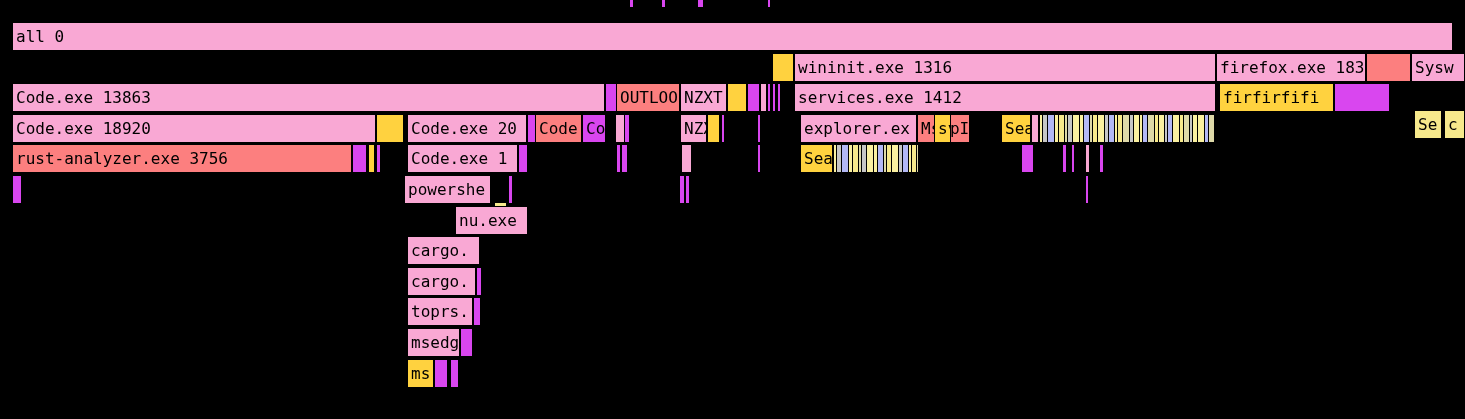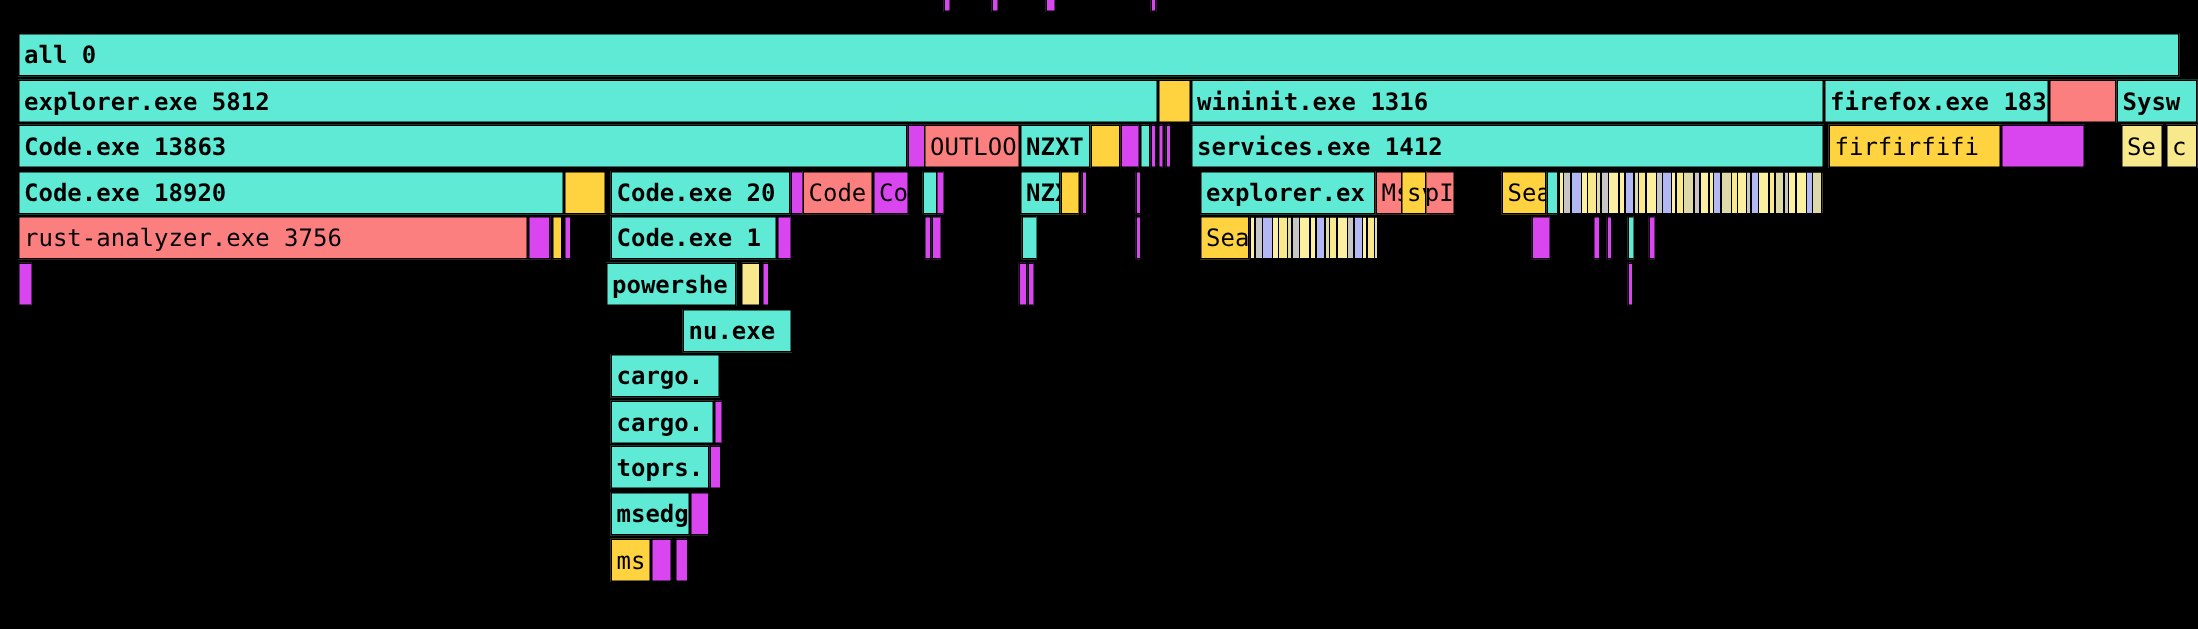--- a/index.html
+++ b/index.html
@@ -3,36 +3,33 @@
 <meta charset="utf-8">
 <style>
   html,body{margin:0;padding:0;background:#000;}
   body{width:1465px;height:419px;overflow:hidden;
        font-family:"DejaVu Sans Mono","Liberation Mono",monospace;}
   #graph{position:relative;width:1465px;height:419px;background:#000;}
   .frame{position:absolute;box-sizing:border-box;border:1px solid #000;
          overflow:hidden;white-space:nowrap;height:29px;
          font-size:16px;line-height:27px;color:#000;}
   .frame .lbl{display:block;padding-left:3px;pointer-events:none;}
-  .lav{background:#5eead4;font-weight:bold;}
+  .lav{background:#f9a8d4;}
   .red{background:#fc7f7f;}
   .gold{background:#ffd23f;}
   .pale{background:#d946ef;}
-  .pale2{background:#f7e98c;}
+  .pale2{background:#f7e98c;margin-top:27px;}
 </style>
 </head>
 <body>
 
 <div id="graph">
     <div class="frame lav" style="left: 12px; top: 22px; width: 1441px; height: 29px;">
       <span class="lbl">all 0</span>
     </div>
-    <div class="frame lav" style="left: 12px; top: 53px; width: 760px; height: 29px;">
-      <span class="lbl">explorer.exe 5812</span>
-    </div>
     <div class="frame gold" style="left: 772px; top: 53px; width: 22px; height: 29px;">
       <span class="lbl"></span>
     </div>
     <div class="frame lav" style="left: 794px; top: 53px; width: 422px; height: 29px;">
       <span class="lbl">wininit.exe 1316</span>
     </div>
     <div class="frame lav" style="left: 1216px; top: 53px; width: 150px; height: 29px;">
       <span class="lbl">firefox.exe 18344</span>
     </div>
     <div class="frame red" style="left: 1366px; top: 53px; width: 45px; height: 29px;">

